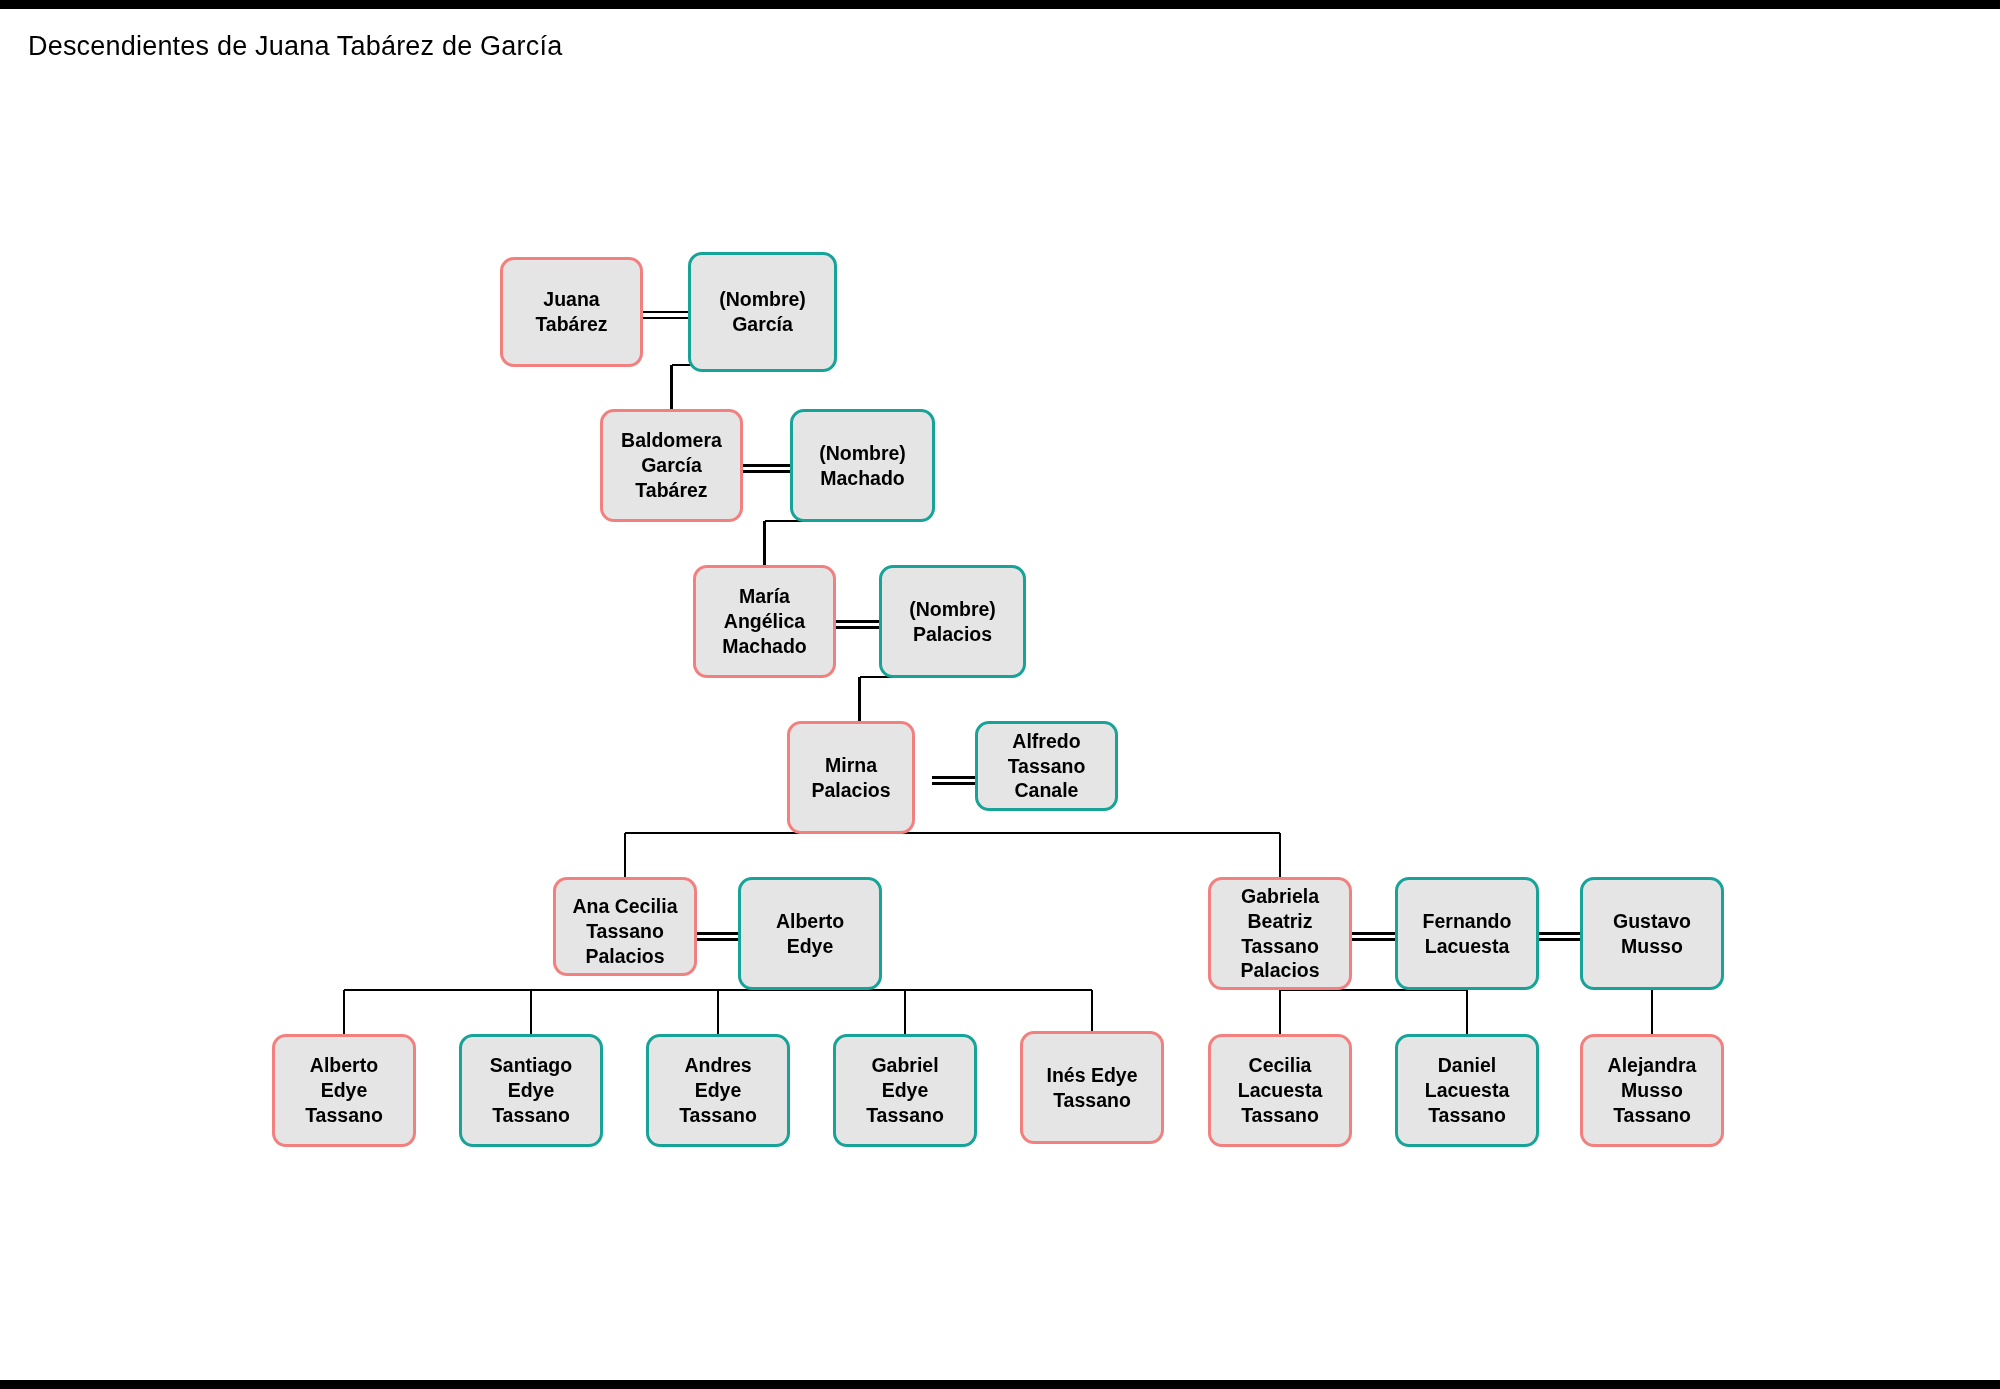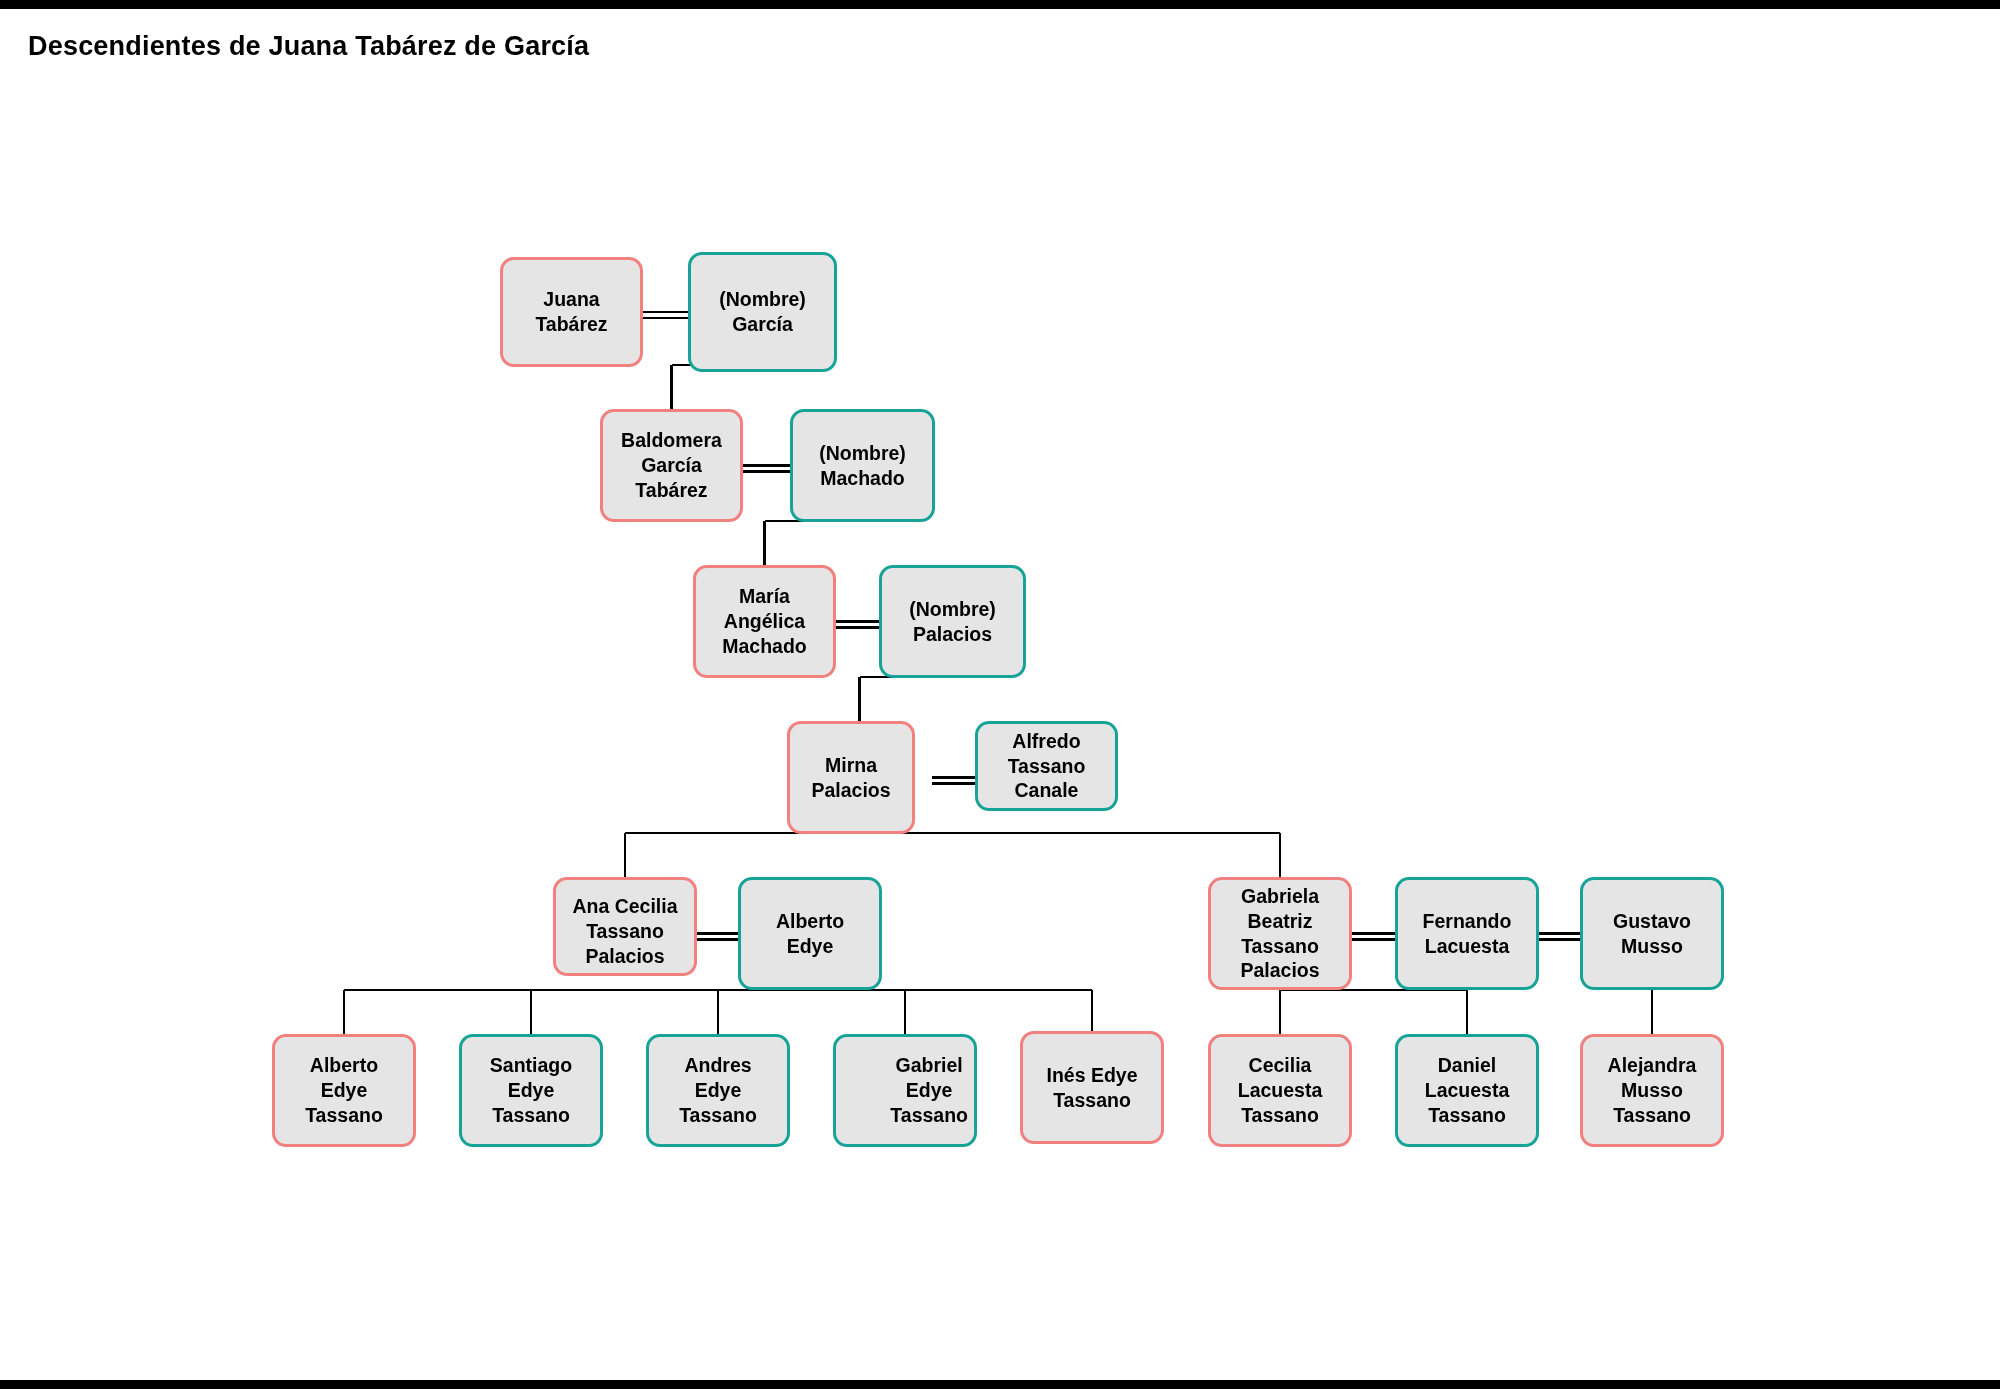--- a/index.html
+++ b/index.html
@@ -25,21 +25,21 @@
     left: 0;
     top: 0;
     width: 2000px;
     height: 1389px;
   }
   #title {
     position: absolute;
     left: 28px;
     top: 22px;
     font-size: 27px;
-    font-weight: bold;
+    font-weight: normal;
     color: #000000;
     letter-spacing: 0.2px;
     white-space: nowrap;
   }
   #edges {
     position: absolute;
     left: 0;
     top: 0;
     width: 2000px;
     height: 1389px;
@@ -181,21 +181,21 @@
       <div class="node male" style="left: 459px; top: 1025px; width: 144px; height: 113px;">
         <span class="label">Santiago
 Edye
 Tassano</span>
       </div>
       <div class="node male" style="left: 646px; top: 1025px; width: 144px; height: 113px;">
         <span class="label">Andres
 Edye
 Tassano</span>
       </div>
-      <div class="node male" style="left: 833px; top: 1025px; width: 144px; height: 113px; justify-content: flex-end;">
+      <div class="node male" style="left: 833px; top: 1025px; width: 144px; height: 113px;">
         <span class="label">Gabriel
 Edye
 Tassano</span>
       </div>
       <div class="node female" style="left: 1020px; top: 1022px; width: 144px; height: 113px;">
         <span class="label">Inés Edye
 Tassano</span>
       </div>
       <div class="node female" style="left: 1208px; top: 1025px; width: 144px; height: 113px;">
         <span class="label">Cecilia

